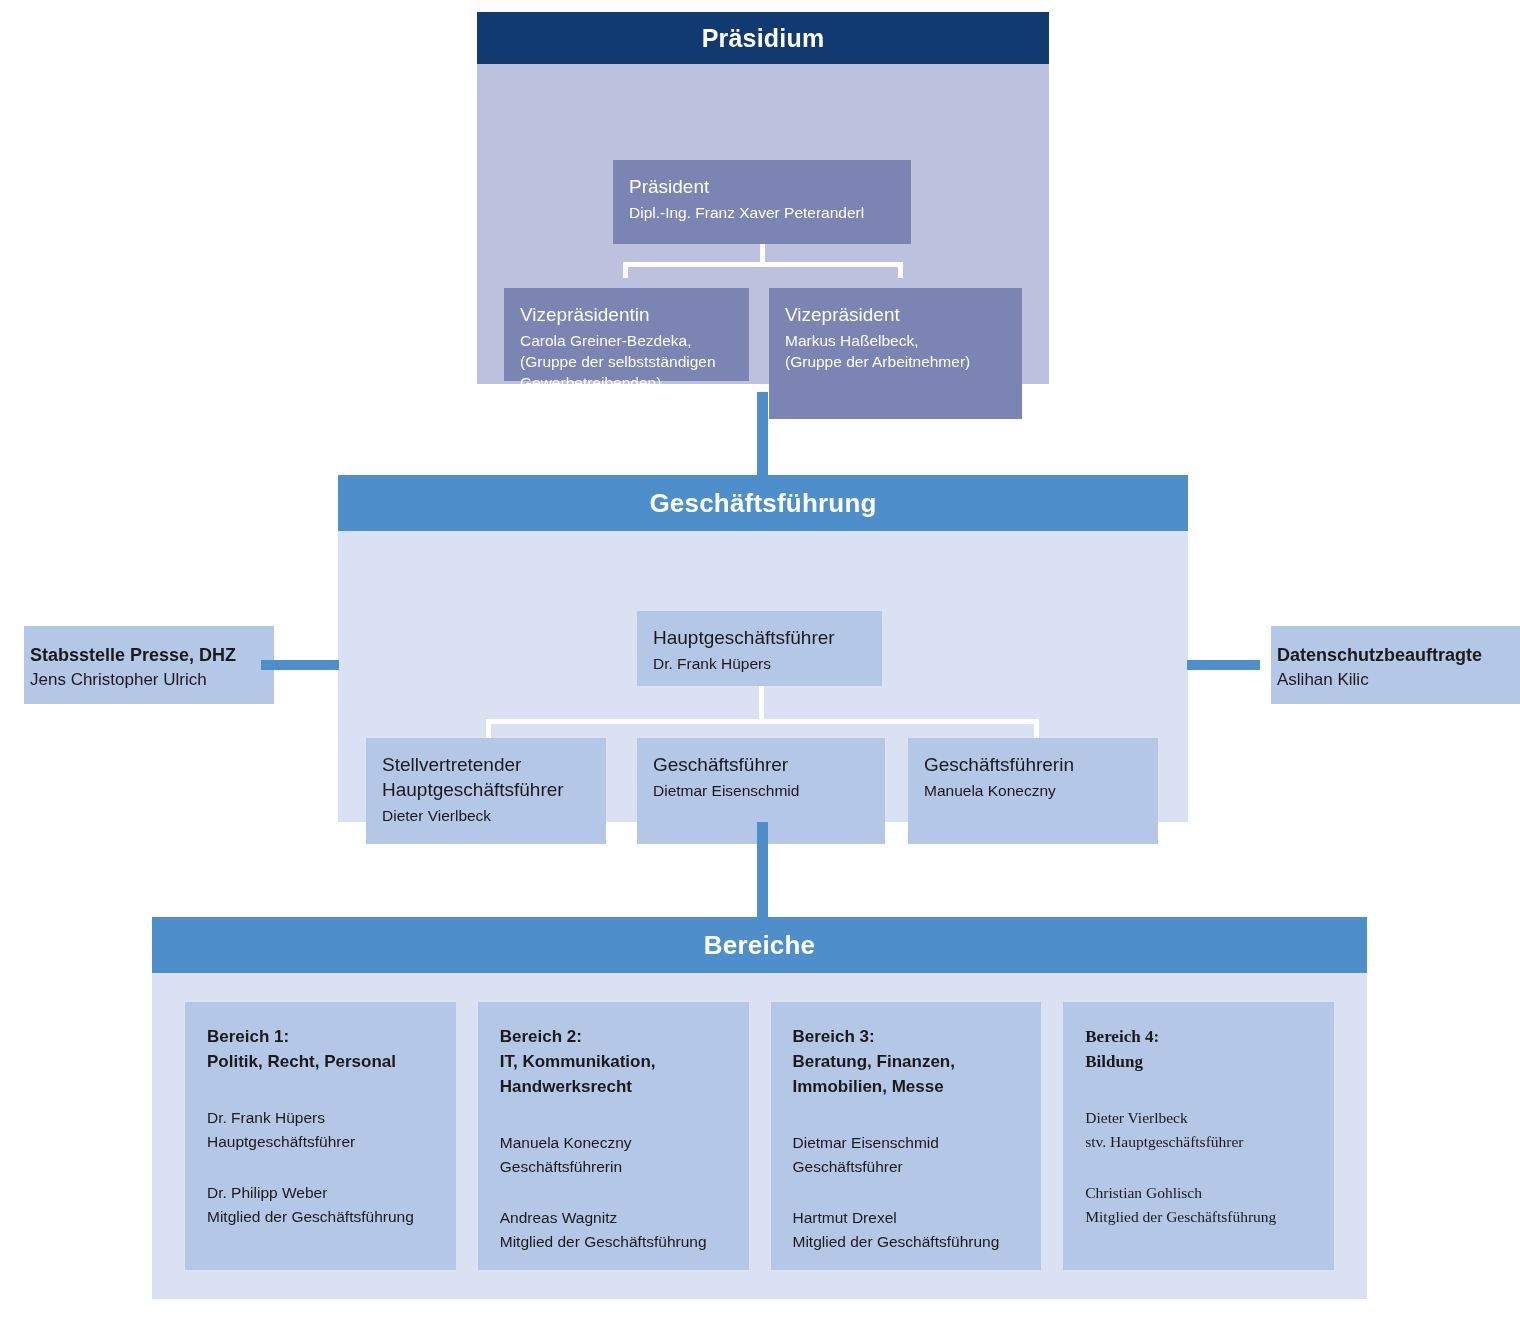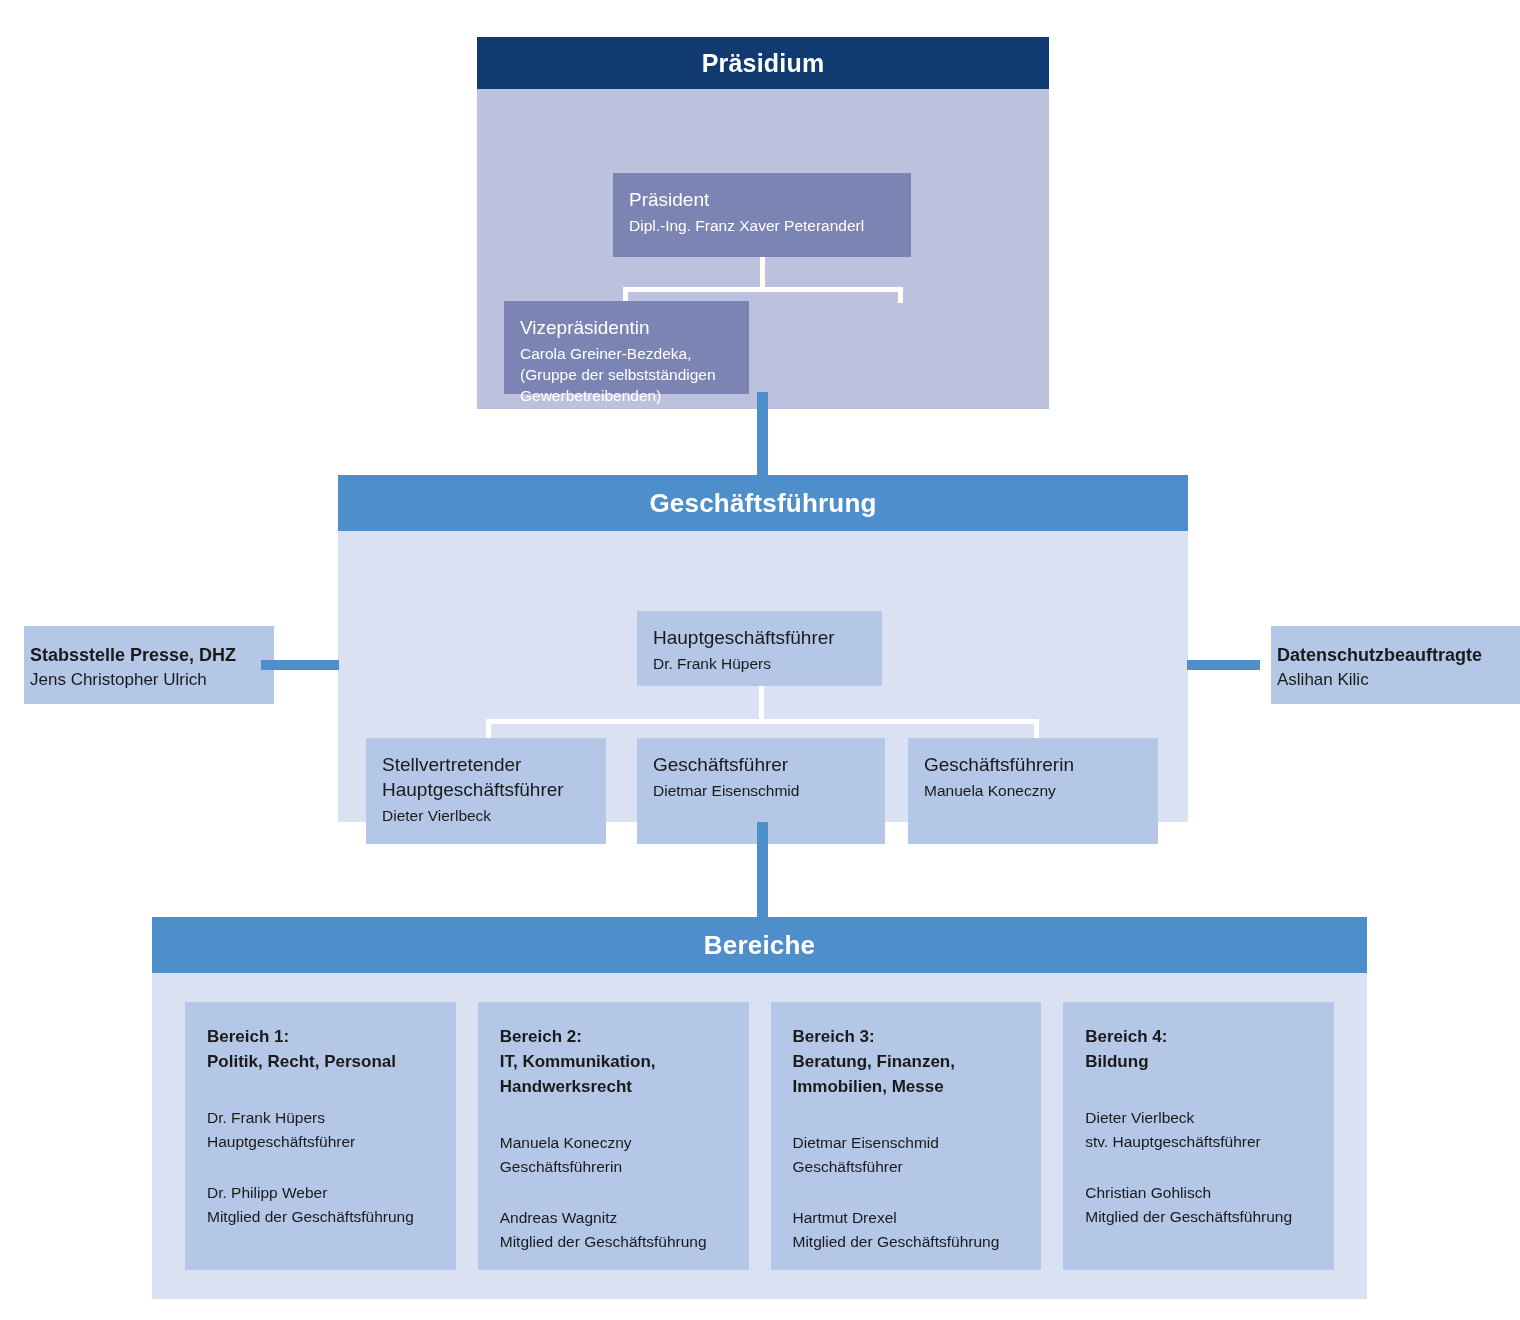--- a/index.html
+++ b/index.html
@@ -36,39 +36,40 @@
     box-sizing: border-box;
   }
   .section-body {
     position: relative;
     box-sizing: border-box;
   }
 
   
   #praesidium {
     left: 477px;
-    top: 37px;
+    top: 12px;
     width: 572px;
     height: 372px;
   }
   #praesidium .section-header {
     height: 52px;
     background: #103a70;
     font-size: 25px;
   }
   #praesidium .section-body {
     height: 320px;
     background: #bcc1de;
   }
   .card-violet {
     position: absolute;
     background: #7b84b2;
     color: #ffffff;
     box-sizing: border-box;
     padding: 14px 16px 20px 16px;
+    margin-top: 12px;
   }
   .card-violet .role {
     font-size: 19px;
     line-height: 25px;
     margin-bottom: 3px;
   }
   .card-violet .person {
     font-size: 15.5px;
     line-height: 21px;
   }
@@ -161,21 +162,21 @@
     padding: 29px 33px;
   }
   .bereich-card {
     background: #b4c7e7;
     box-sizing: border-box;
     padding: 22px 22px 18px 22px;
     flex: 1 1 0;
     margin-right: 22px;
     color: #1a1a1a;
   }
-  .bereich-card:last-child { margin-right: 0; }
+  .bereich-card:last-child { margin-right: 0; font-family: Liberation Serif, serif; }
   .bereich-card .b-label {
     font-size: 17px;
     font-weight: bold;
     line-height: 25px;
   }
   .bereich-card .b-title {
     font-size: 17px;
     font-weight: bold;
     line-height: 25px;
     margin-bottom: 32px;
@@ -239,20 +240,25 @@
         <div class="role">Präsident</div>
         <div class="person">Dipl.-Ing. Franz Xaver Peteranderl</div>
       </div>
 
       <div class="card-violet" id="card-vizepraesidentin">
         <div class="role">Vizepräsidentin</div>
         <div class="person" style="white-space: pre-line;">Carola Greiner-Bezdeka,
 (Gruppe der selbstständigen Gewerbetreibenden)</div>
       </div>
 
+      <div class="card-violet" id="card-vizepraesident">
+        <div class="role">Vizepräsident</div>
+        <div class="person" style="white-space: pre-line;">Markus Haßelbeck,
+(Gruppe der Arbeitnehmer)</div>
+      </div>
 
     </div>
   </div>
 
   <div class="bline" id="conn-praes-gf"></div>
 
   <div class="section" id="geschaeftsfuehrung">
     <div class="section-header">
       <span>Geschäftsführung</span>
     </div>

